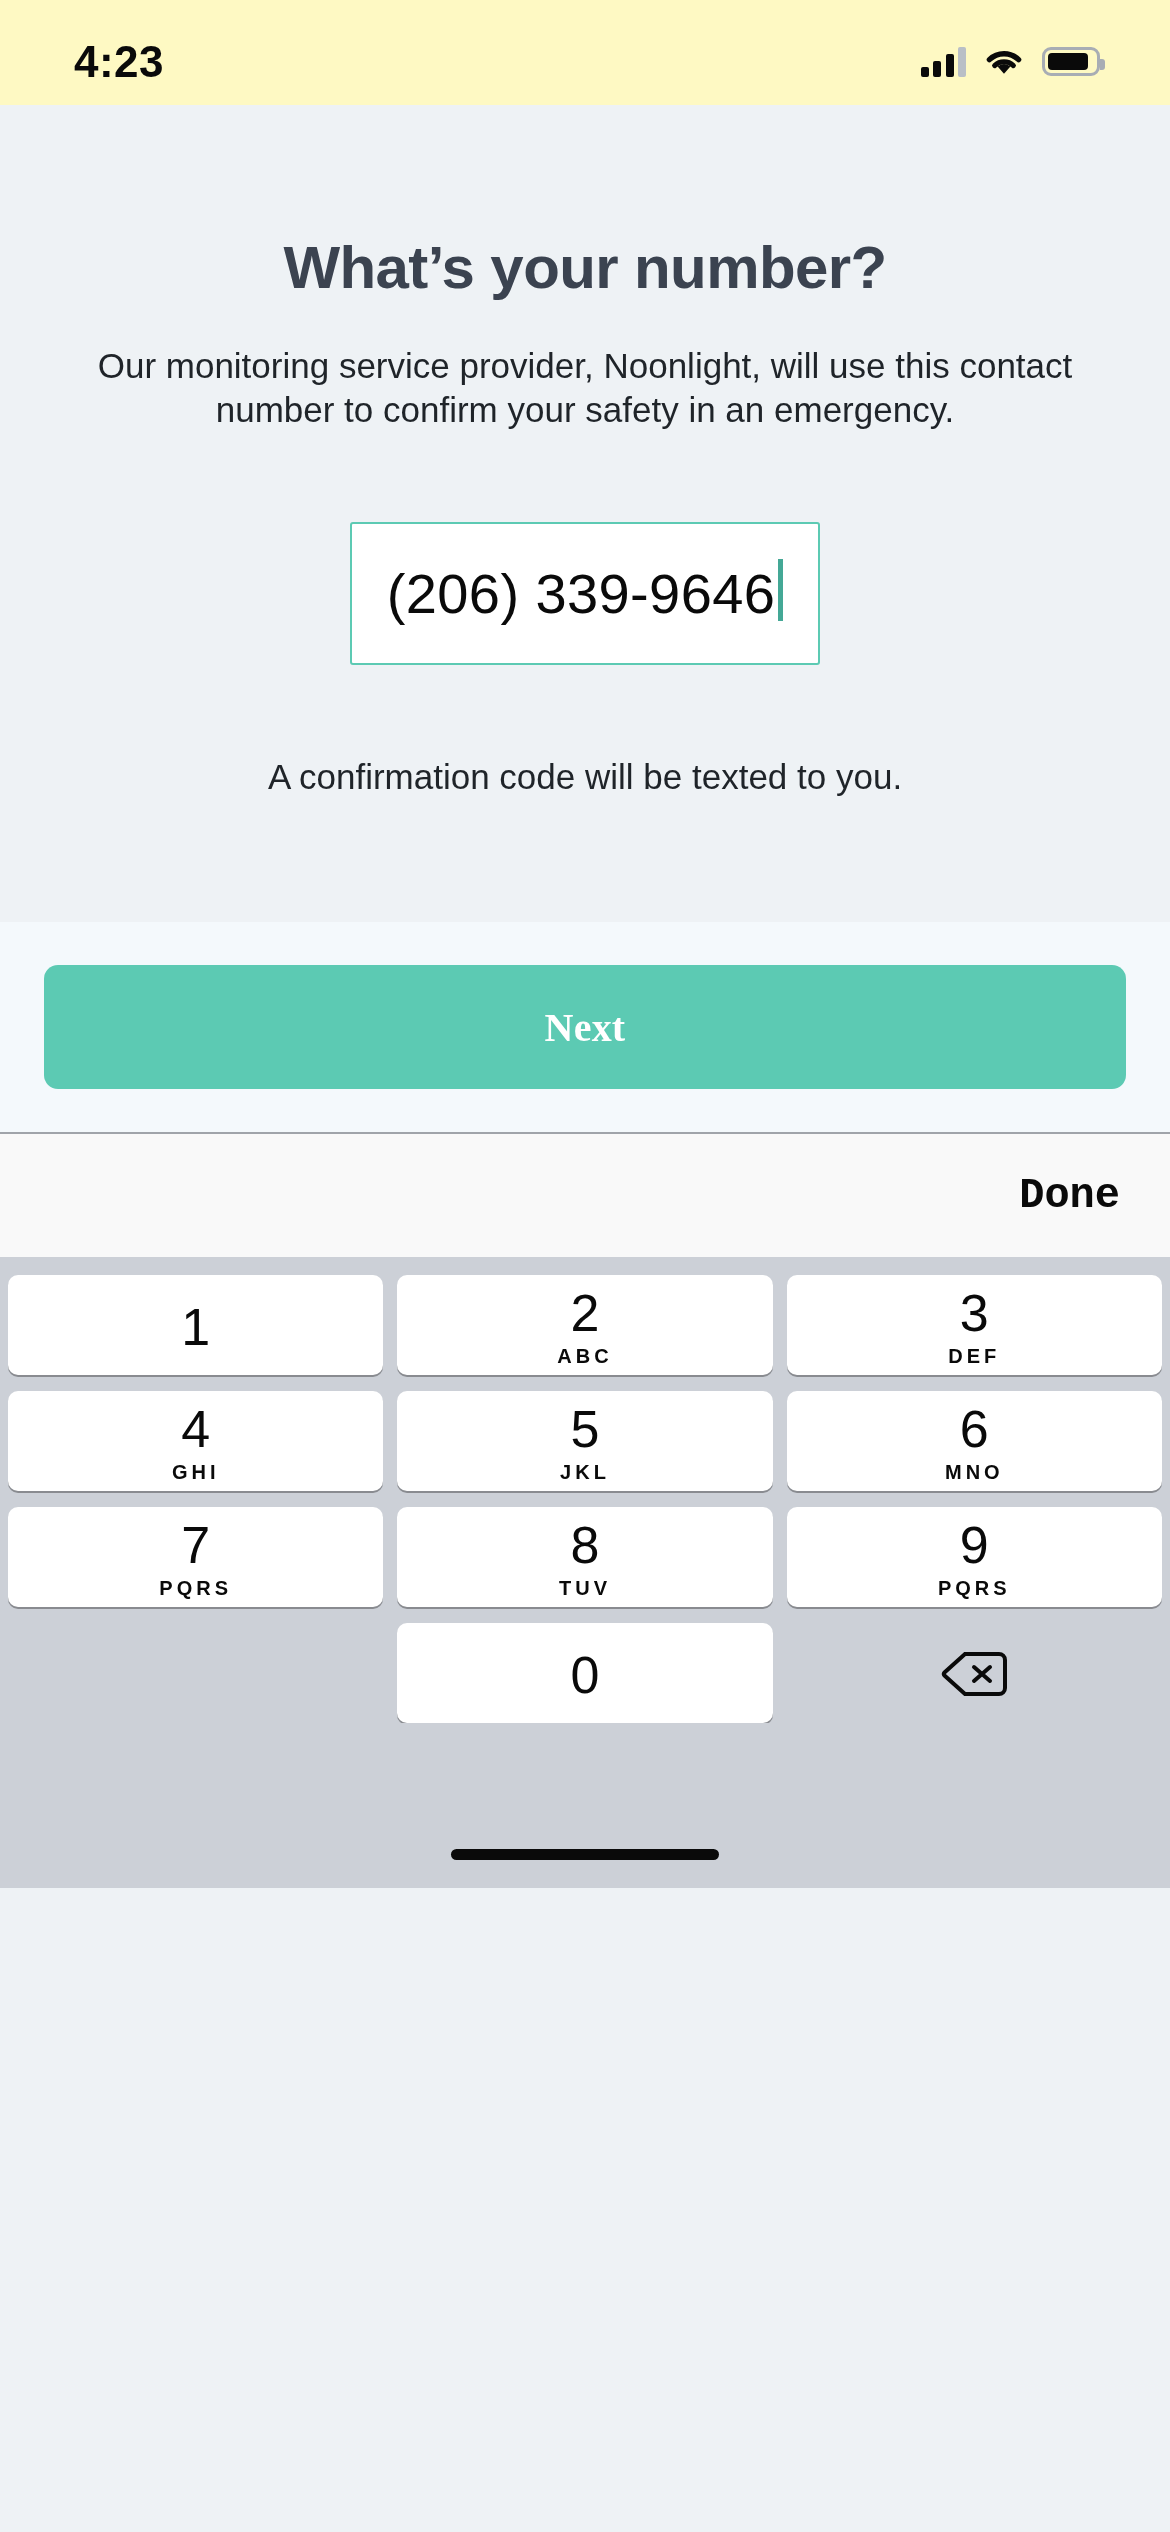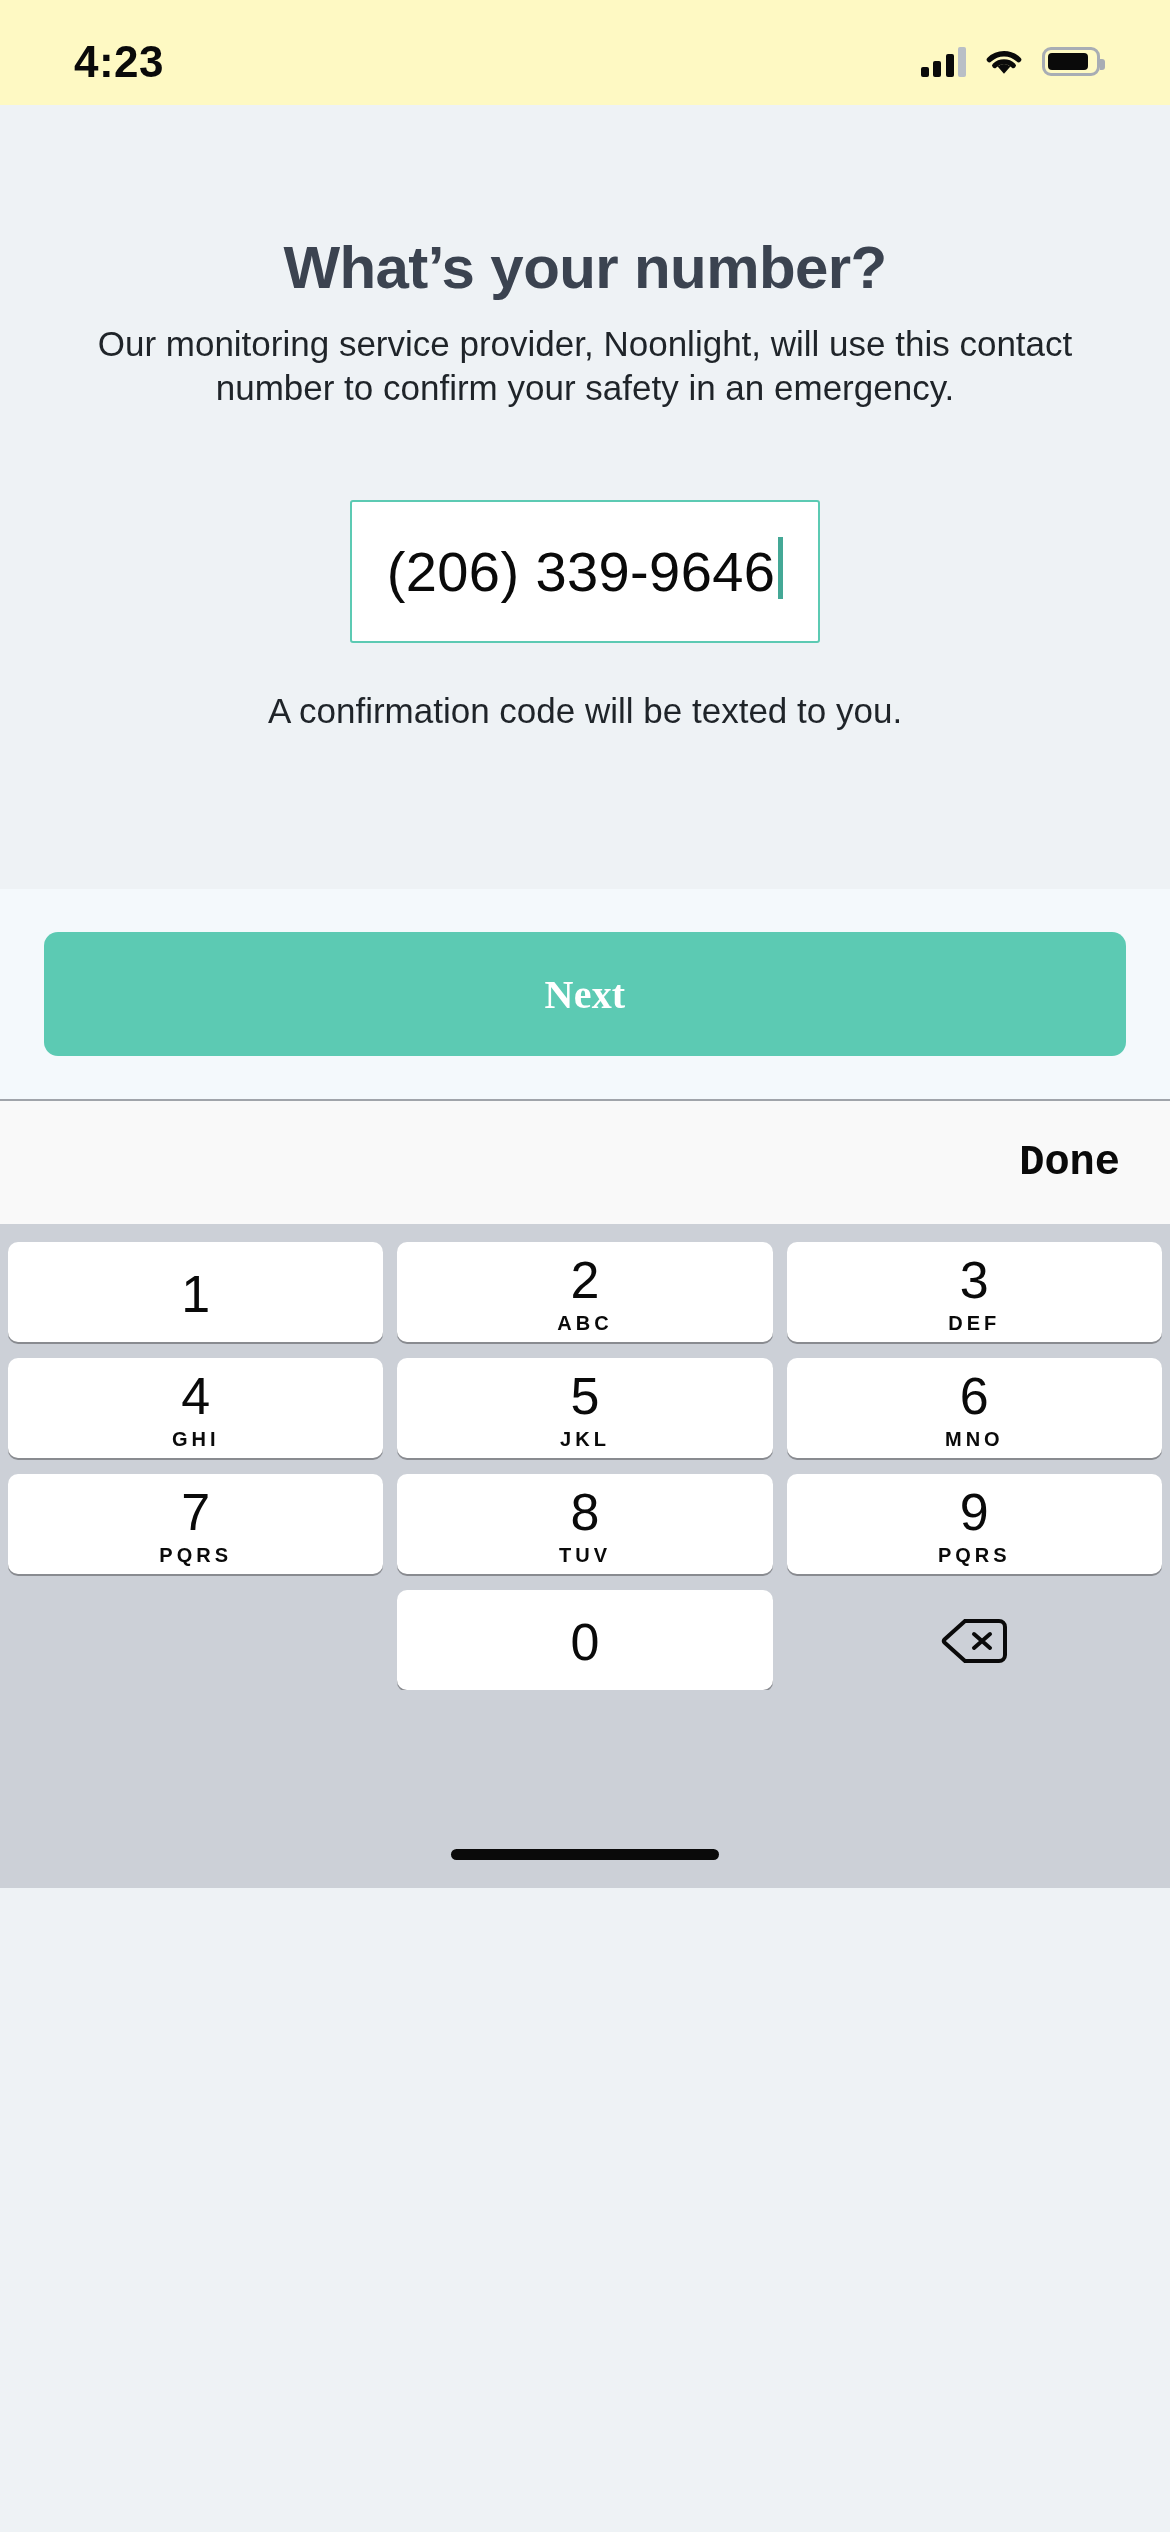--- a/index.html
+++ b/index.html
@@ -69,21 +69,21 @@
     display:flex; flex-direction:column; align-items:center;
     background:#eef2f5;
     padding:0 18px;
   }
   .headline {
     margin-top:128px;
     font-size:60px; font-weight:bold; color:#3b4350;
     letter-spacing:-0.6px; text-align:center;
   }
   .subtext {
-    margin-top:20px;
+    margin-top:42px;
     width:1010px;
     font-size:35px; line-height:1.27; color:#1f2429;
     text-align:center; font-weight:400;
   }
   .phone-field {
     margin-top:89px;
     width:470px; height:143px;
     background:#ffffff;
     border:2.5px solid #5ccab3;
     border-radius:3px;
@@ -95,21 +95,21 @@
   }
   .caret {
     display:inline-block;
     width:5px; height:62px;
     background:#44a896;
     margin-left:3px;
     vertical-align:middle;
     position:relative; top:-3px;
   }
   .helper {
-    margin-top:48px;
+    margin-top:92px;
     font-size:35px; color:#1f2429; text-align:center;
   }
 
   
   .cta-area {
     flex:0 0 210px;
     background:#f4f9fc;
     display:flex; align-items:center; justify-content:center;
   }
   .next-btn {

